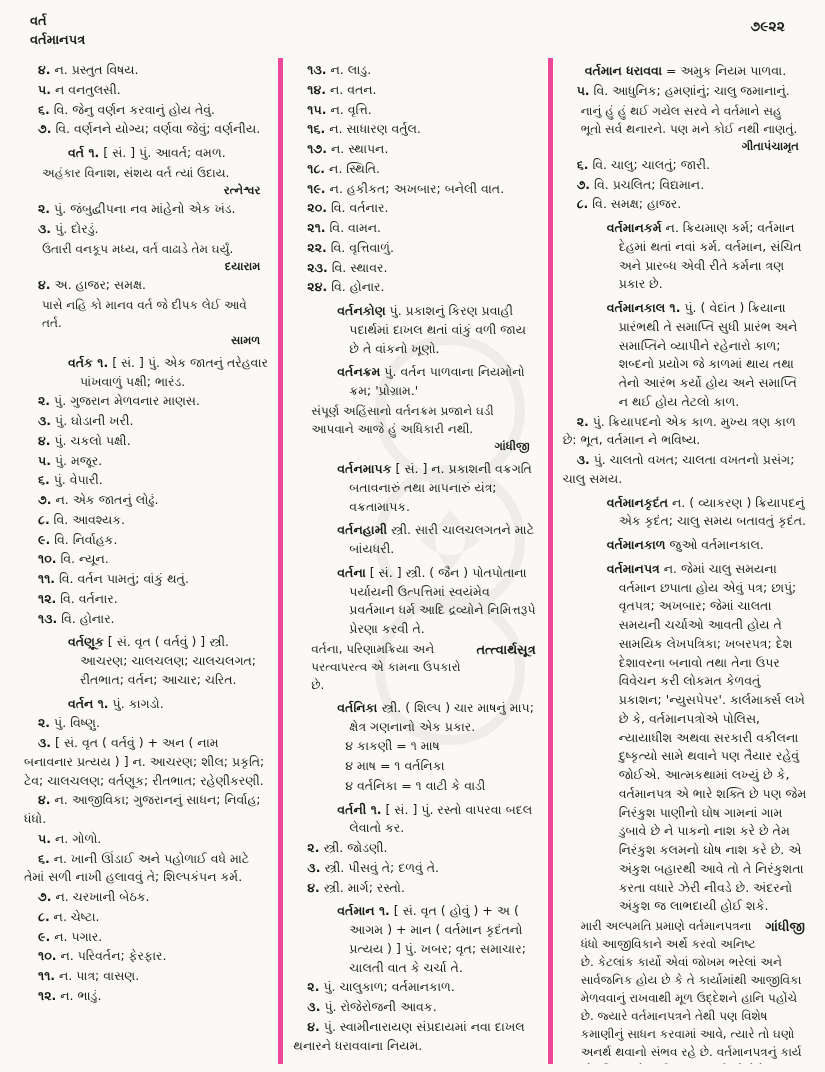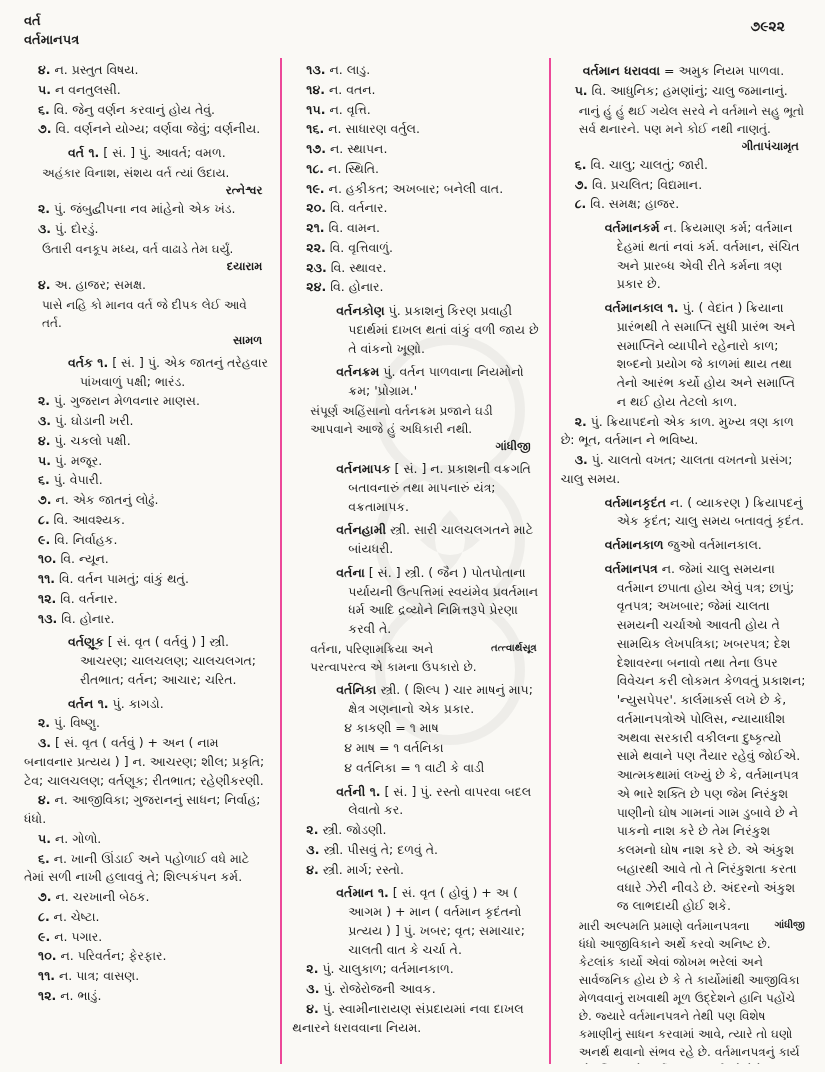--- a/index.html
+++ b/index.html
@@ -11,48 +11,48 @@
   }
   .page {
     position: relative;
     width: 825px; height: 1072px;
     background: #faf9f5;
     overflow: hidden;
     box-sizing: border-box;
   }
   
   .header { position: absolute; top: 10px; left: 0; width: 100%; height: 48px; }
-  .guide { position: absolute; left: 24px; top: 2px; font-size: 13px; font-weight: bold; line-height: 1.45; }
+  .guide { position: absolute; left: 30px; top: 2px; font-size: 13px; font-weight: bold; line-height: 1.45; }
   .guide .gw { display: block; }
   .title { position: absolute; left: 0; right: 0; top: 6px; text-align: center; font-size: 15px; font-weight: bold; letter-spacing: 0.5px; }
   .pageno { position: absolute; right: 40px; top: 8px; font-size: 14px; font-weight: bold; }
   
   .watermark { position: absolute; left: 330px; top: 330px; opacity: 0.055; pointer-events: none; }
   
   .columns {
     position: absolute; top: 58px; left: 14px; right: 8px; bottom: 8px;
     display: flex;
   }
   .col {
     flex: 1 1 0;
     padding: 2px 10px 0 10px;
     font-size: 12.5px;
     line-height: 1.5;
     overflow: hidden;
   }
-  .col-1, .col-2 { border-right: 2px solid #ec4899; }
+  .col-1, .col-2 { border-right: 5px solid #ec4899; }
   
   .blk { margin: 0; }
   .entry  { padding-left: 12px; text-indent: -12px; margin-top: 5px; margin-left: 44px; }
   .hw     { font-weight: bold; }
   .sense  { text-indent: 14px; margin-top: 1px; }
   .num    { font-weight: bold; }
   .quote  { padding-left: 18px; padding-right: 2px; margin: 1px 0; font-size: 12px; }
   .quote::after { content: ""; display: block; clear: both; }
-  .inline-attr { float: right; font-weight: bold; font-size: 10px; padding-left: 8px; }
+  .inline-attr { float: right; font-weight: bold; font-size: 13px; padding-left: 8px; }
   .attrib { text-align: right; font-weight: bold; font-size: 11.5px; padding-right: 8px; margin-top: -1px; }
   .formula { padding-left: 52px; margin: 1px 0; }
   .phrase { padding-left: 26px; text-indent: -4px; margin-top: 2px; }
 </style>
 </head>
 <body>
 
 <div class="page">
 
   <div class="header">

